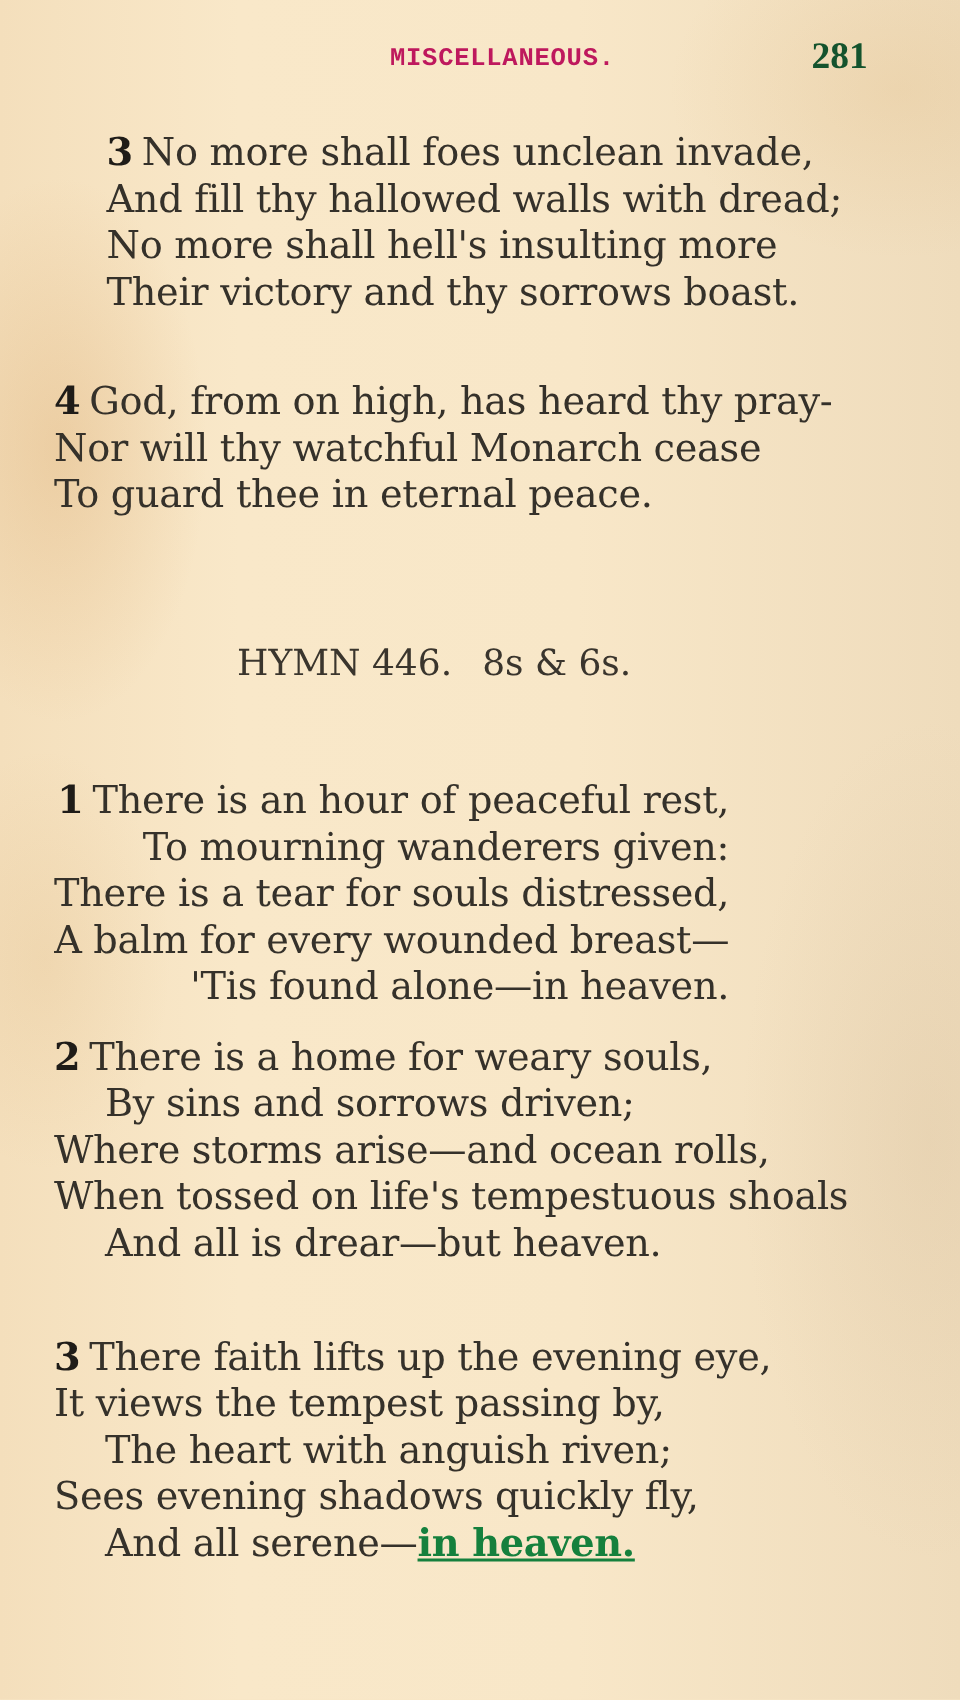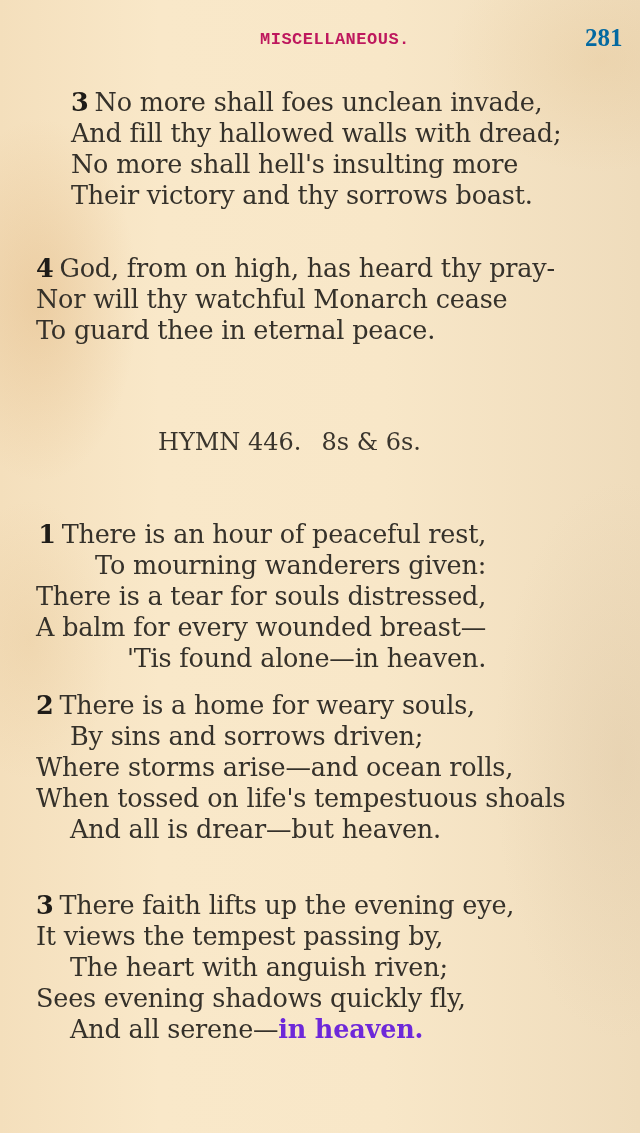--- a/index.html
+++ b/index.html
@@ -43,22 +43,21 @@
     color: #be185d;
     margin-left: 46px;
   }
   .page-number {
     position: absolute;
     left: 541px;
     top: 0;
     font-family: "Liberation Serif", "DejaVu Serif", serif;
     font-size: 25px;
     font-weight: bold;
-    color: #0369a1;
-    margin-left: 44px;
+    color: #14532d;
   }
   .stanza {
     position: absolute;
     left: 36px;
   }
   .line {
     height: 31px;
     line-height: 31px;
     font-size: 25.5px;
     white-space: nowrap;
@@ -84,21 +83,22 @@
     font-size: 24px;
     line-height: 36px;
     color: #3a352d;
     white-space: nowrap;
   }
   .hymn-heading .meter {
     margin-left: 20px;
   }
   .bold-end {
     font-weight: bold;
-    color: #6d28d9;
+    color: #15803d;
+    text-decoration: underline;
   }
 </style>
 </head>
 <body>
 
 <div class="page">
 
   <div class="running-head">
     <span class="running-title">MISCELLANEOUS.</span>
     <span class="page-number">281</span>

